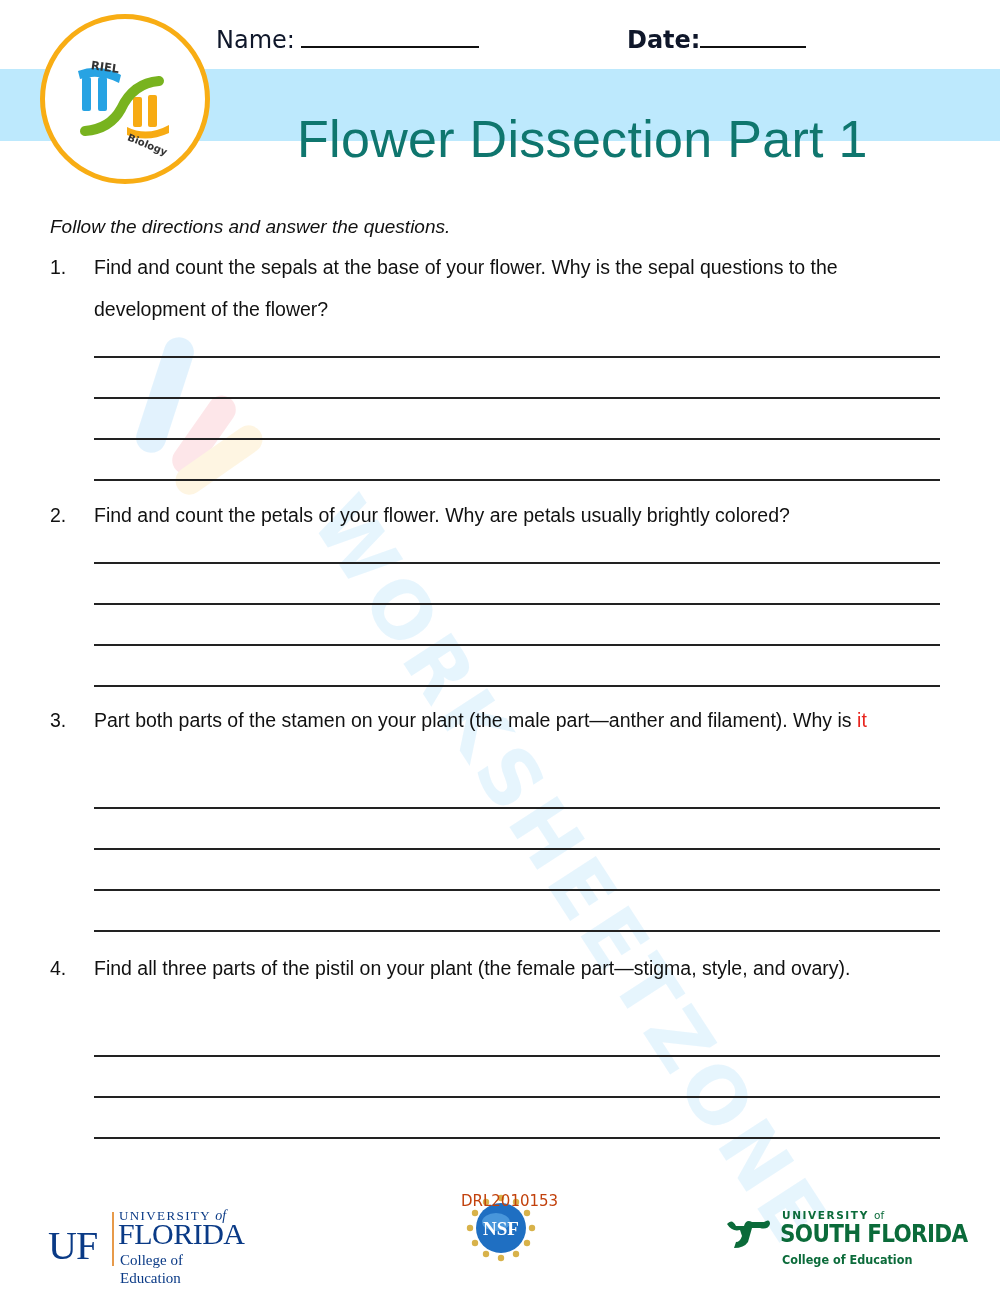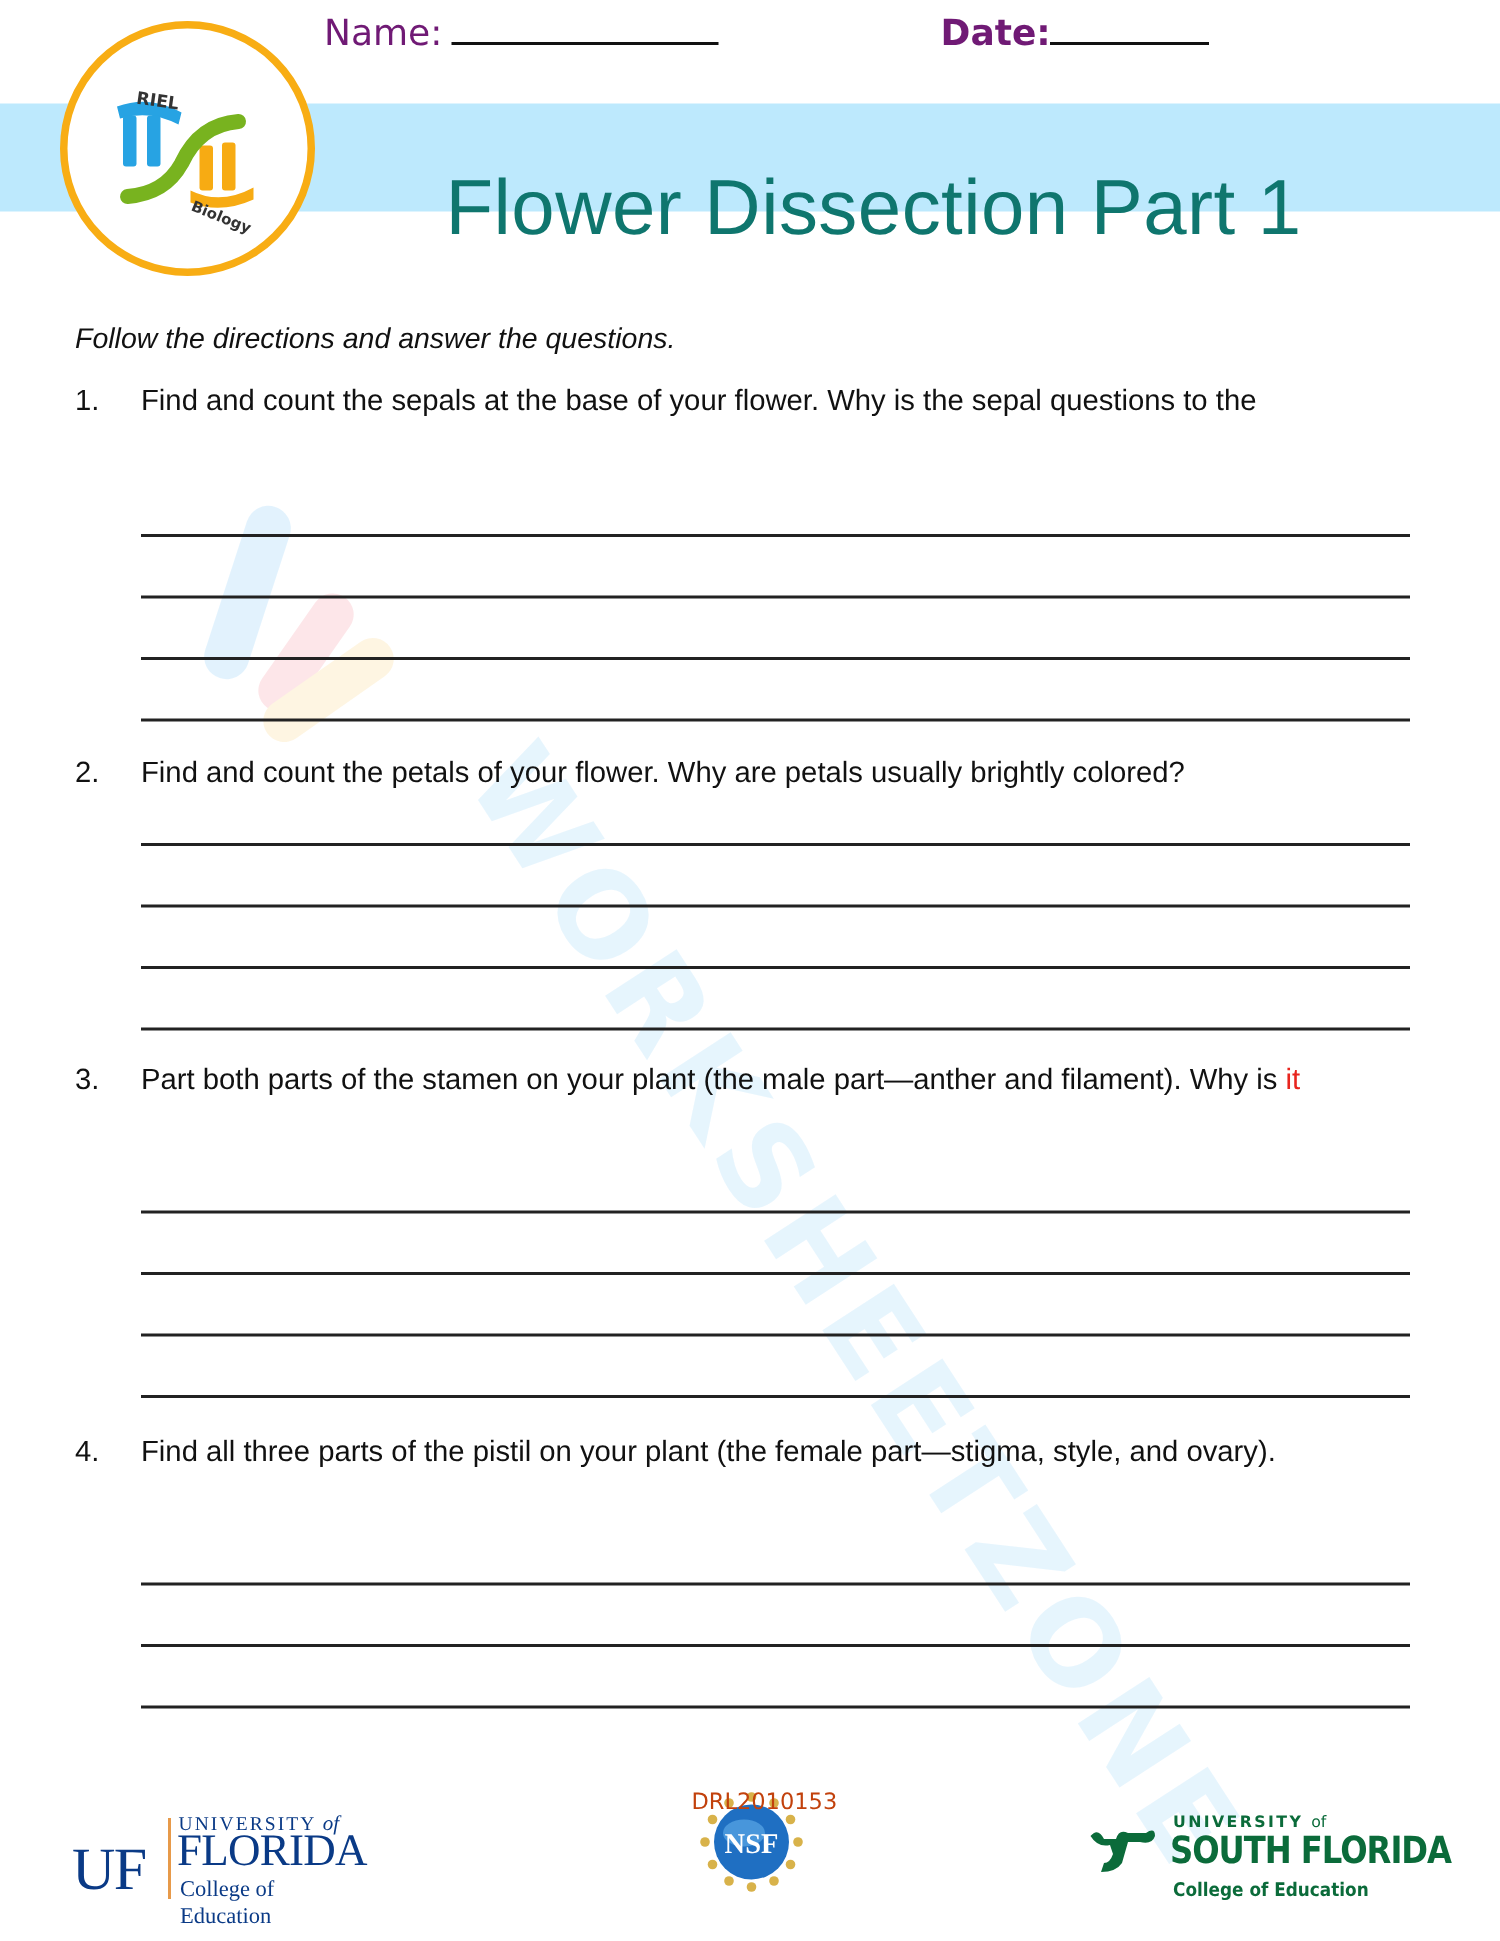--- a/index.html
+++ b/index.html
@@ -3,21 +3,21 @@
 <meta charset="utf-8">
 <style>
   html, body { margin: 0; padding: 0; background: #ffffff; }
   body { width: 1000px; height: 1294px; position: relative; overflow: hidden;
          font-family: "Liberation Sans", "DejaVu Sans", sans-serif; color: #111; }
 
   
   .title-band { position: absolute; left: 0; top: 69px; width: 1000px; height: 72px; background: #bde9fd; }
   .page-title { position: absolute; left: 297px; top: 72px; font-size: 52px; line-height: 64px;
                 font-family: Liberation Sans, sans-serif; color: #0f766e; letter-spacing: 0.3px; font-weight: normal; }
-  .field { position: absolute; top: 4px; font-family: "DejaVu Sans", sans-serif; font-size: 24px; line-height: 34px; color: #701a75; }
+  .field { position: absolute; top: 22px; font-family: "DejaVu Sans", sans-serif; font-size: 24px; line-height: 34px; color: #0f172a; }
   .field .label { display: inline-block; }
   .field .blank { display: inline-block; border-bottom: 2px solid #111; height: 24px; vertical-align: baseline; margin-left: 6px; }
   .name-field { left: 216px; }
   .name-field .blank { width: 178px; }
   .date-field { left: 627px; font-weight: bold; }
   .date-field .blank { width: 106px; margin-left: 0; }
 
   
   .logo { position: absolute; left: 40px; top: 14px; width: 170px; height: 170px; border-radius: 50%;
           border: 5px solid #f8ad14; background: #fff; box-sizing: border-box; }
@@ -102,20 +102,21 @@
     <text x="82" y="128" font-family="DejaVu Sans, sans-serif" font-weight="bold" font-size="10" fill="#333" transform="rotate(22 100 124)">Biology</text>
   </svg>
 </div>
 
 <div class="instructions">Follow the directions and answer the questions.</div>
 
 <div class="question" style="top:247px;">
   <span class="num">1.</span>
   <div class="text">
     <div>Find and count the sepals at the base of your flower. Why is the sepal questions to the</div>
+    <div>development of the flower?</div>
   </div>
 </div>
 <div class="answer-line" style="top:356px;"></div>
 <div class="answer-line" style="top:397px;"></div>
 <div class="answer-line" style="top:438px;"></div>
 <div class="answer-line" style="top:479px;"></div>
 
 <div class="question" style="top:495px;">
   <span class="num">2.</span>
   <div class="text">

